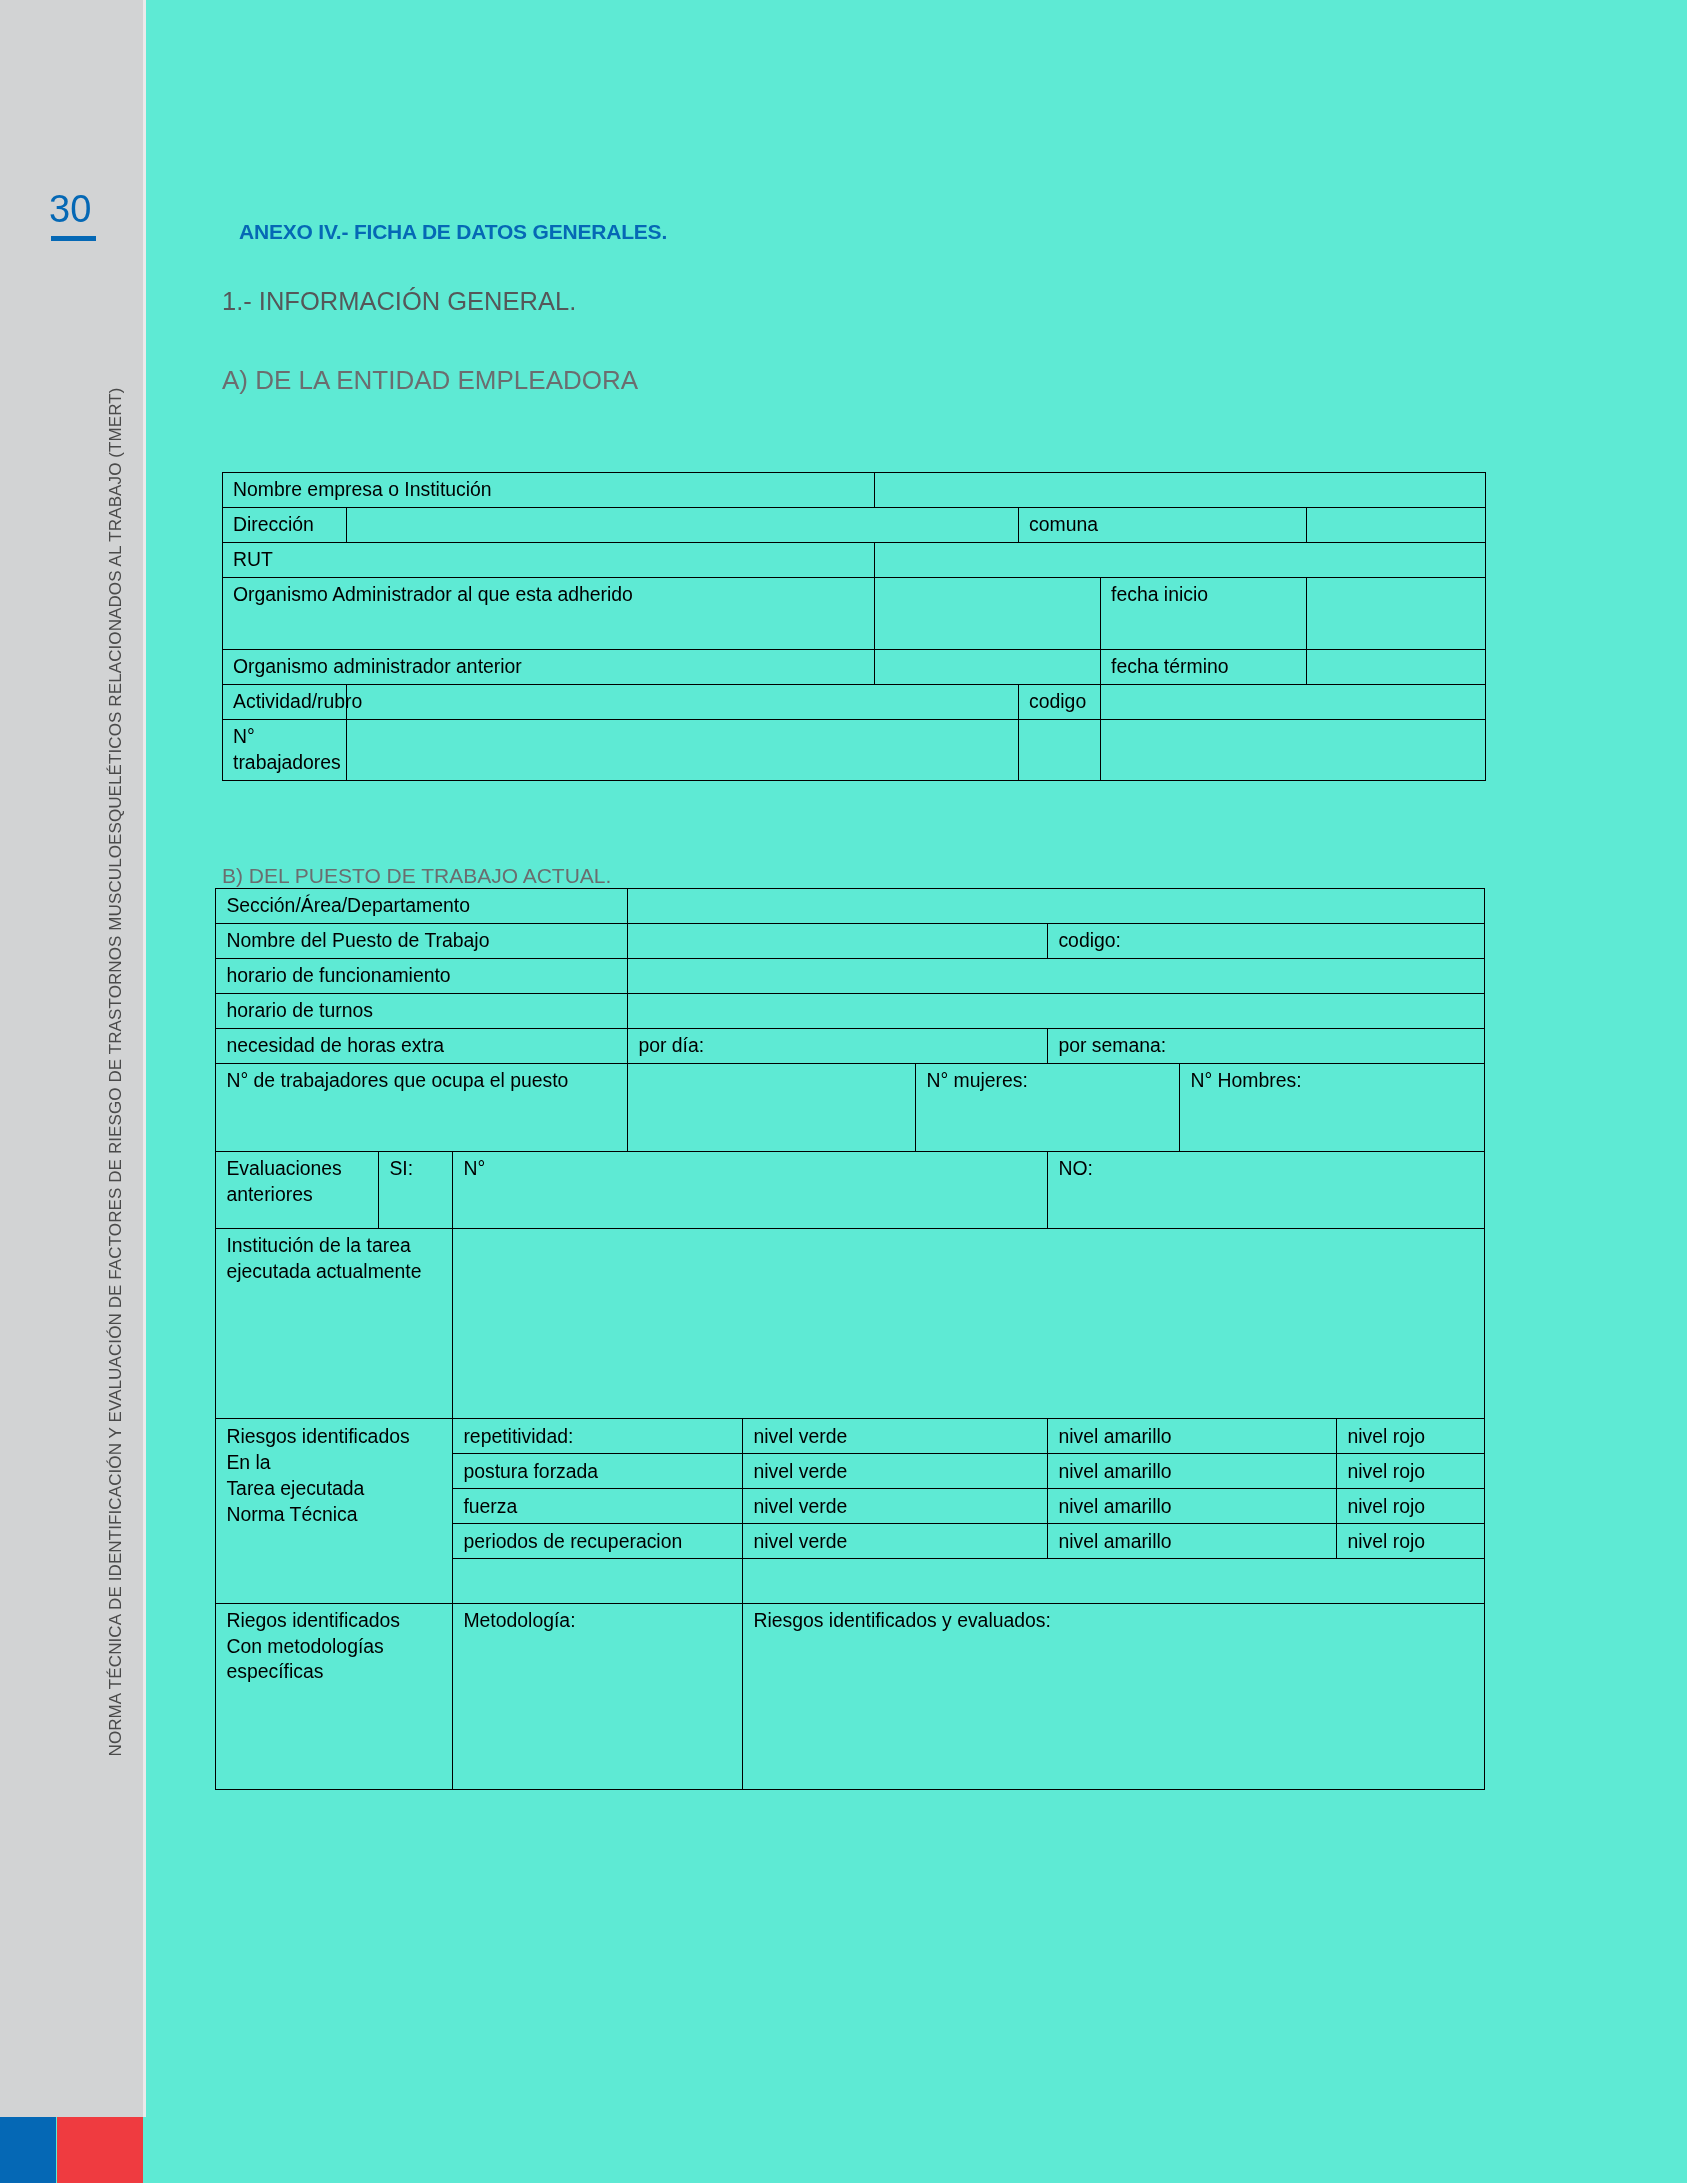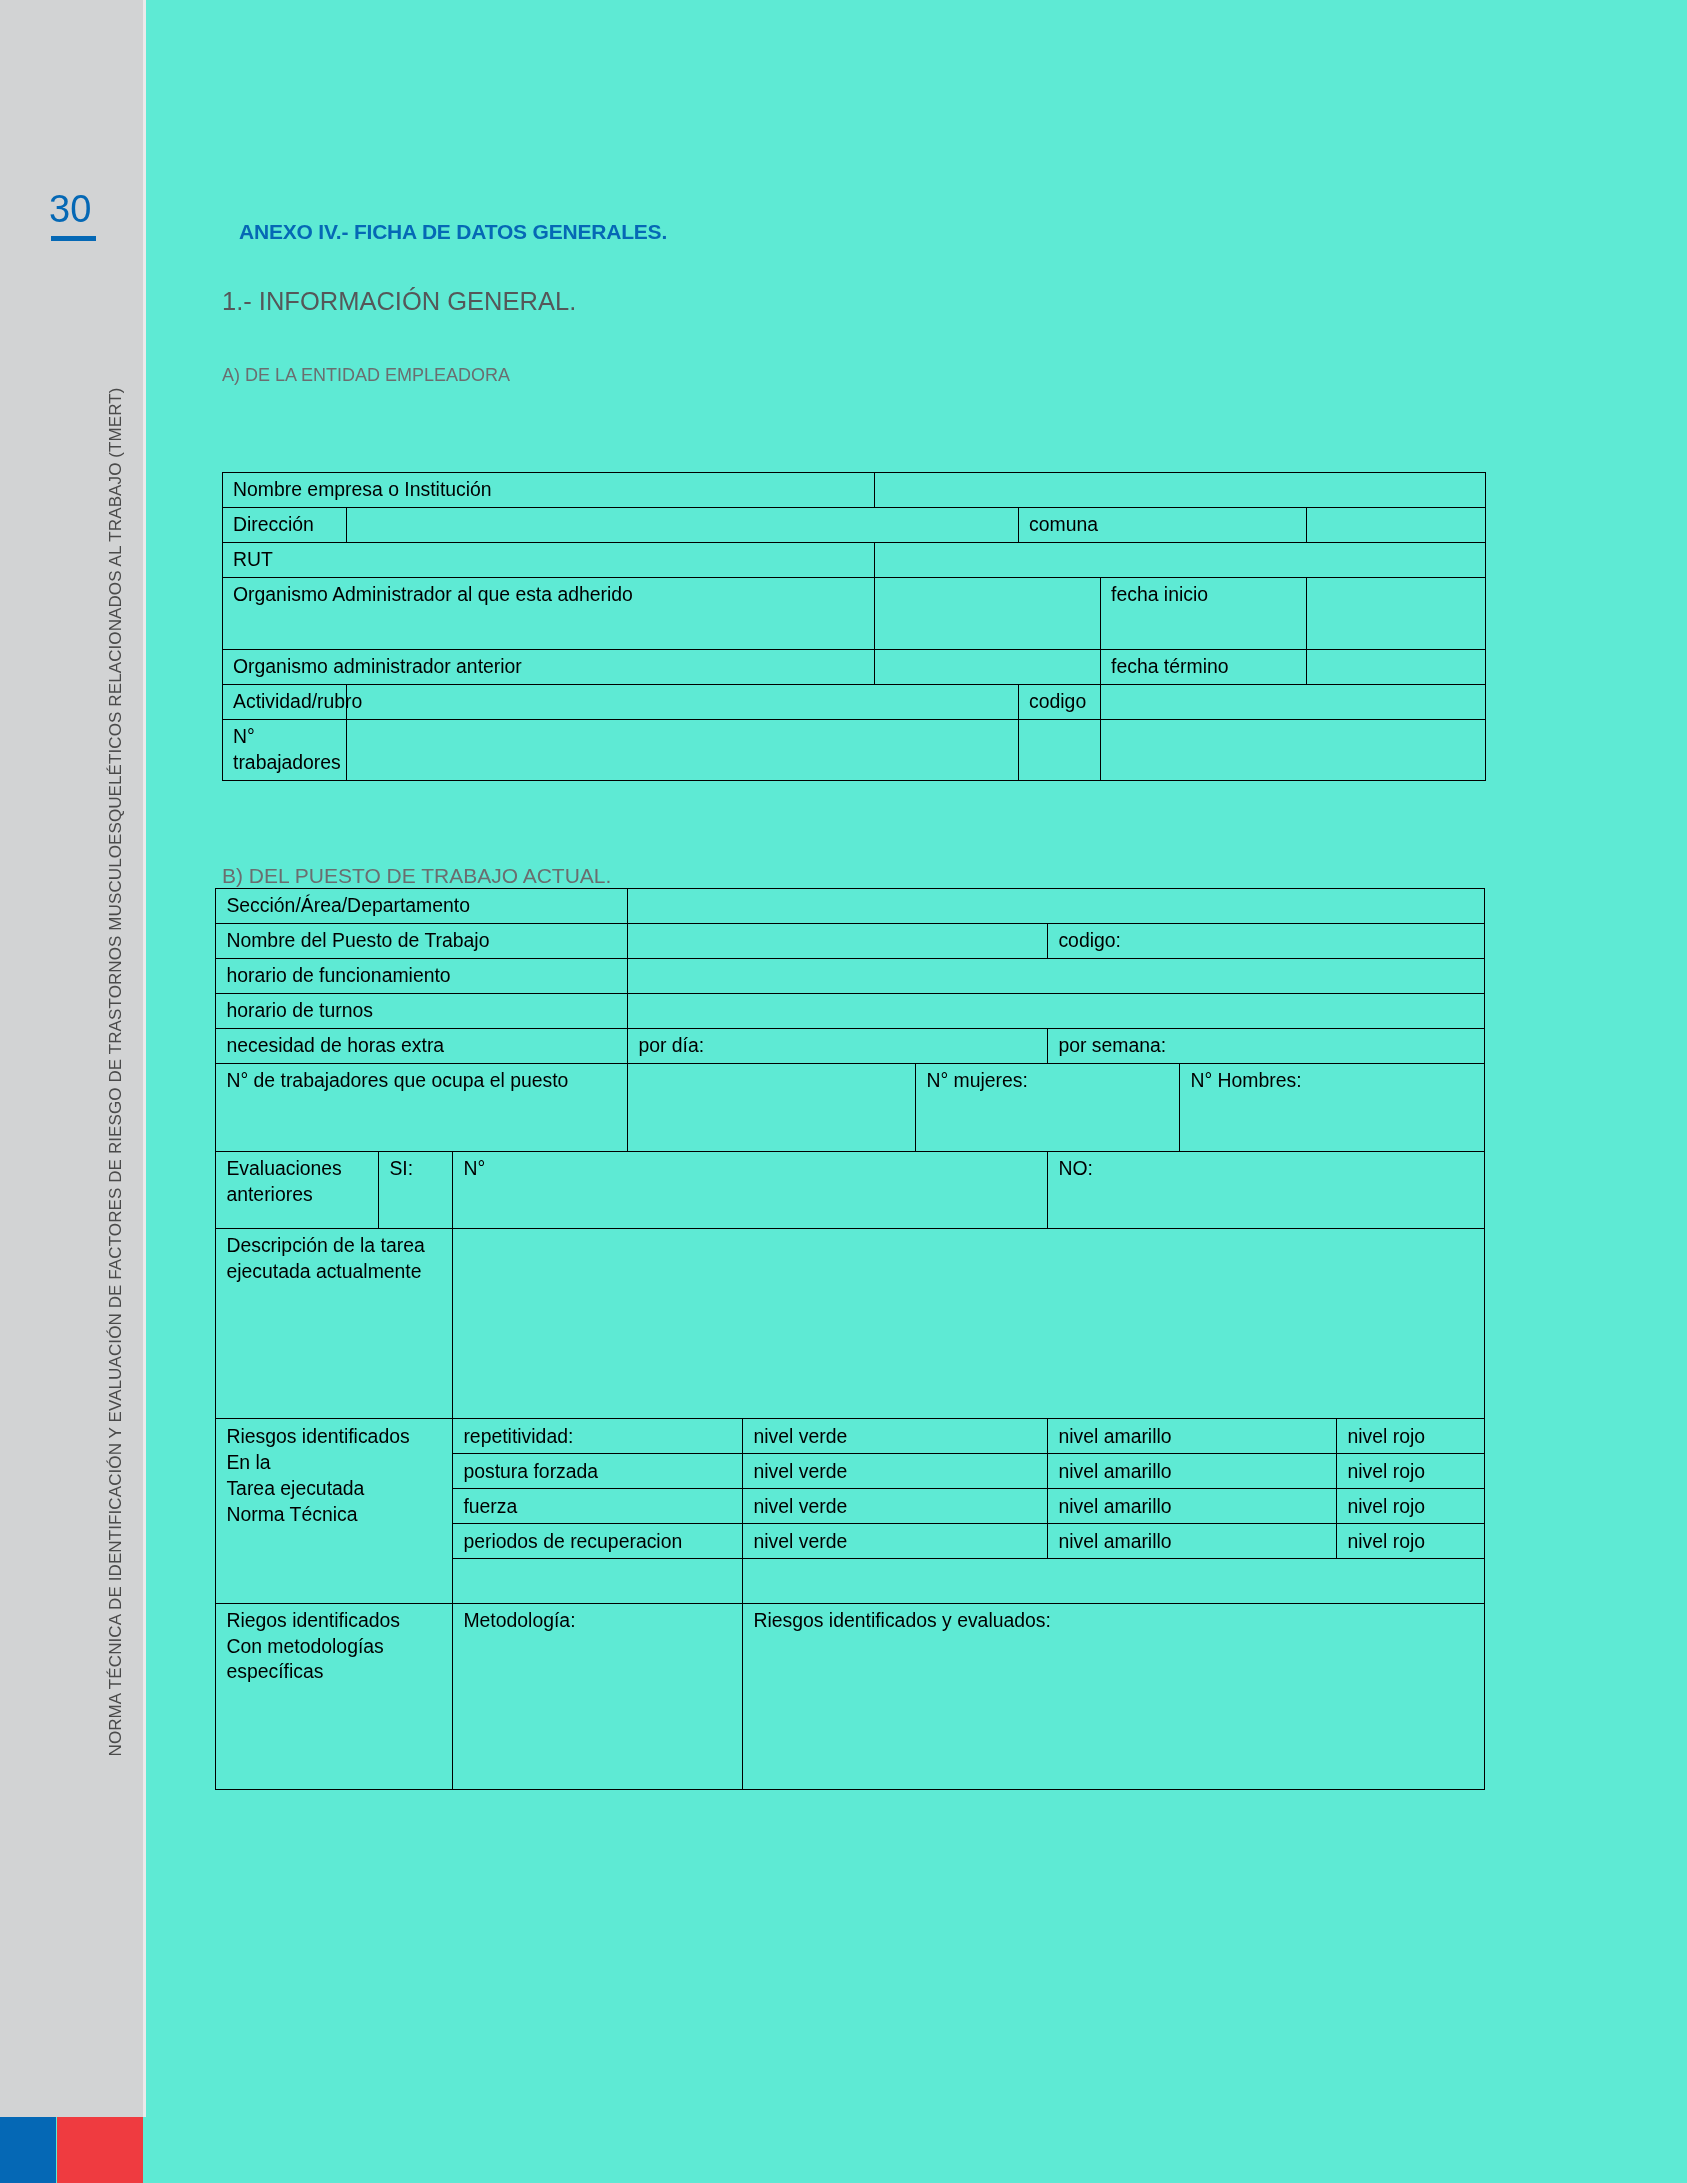--- a/index.html
+++ b/index.html
@@ -109,21 +109,21 @@
     left: 0;
     top: 287px;
     font-size: 25.5px;
     color: #555759;
     white-space: nowrap;
   }
   .subhead-2 {
     position: absolute;
     left: 0;
     top: 365px;
-    font-size: 18px;
+    font-size: 26px;
     color: #6b6d6f;
     white-space: nowrap;
   }
   .subhead-3 {
     position: absolute;
     left: 0;
     top: 864px;
     font-size: 21px;
     color: #6b6d6f;
     white-space: nowrap;
@@ -277,21 +277,21 @@
           <td colspan="2">N° mujeres:</td>
           <td colspan="2">N° Hombres:</td>
         </tr>
         <tr>
           <td style="height:68px">Evaluaciones anteriores</td>
           <td>SI:</td>
           <td colspan="4">N°</td>
           <td colspan="3">NO:</td>
         </tr>
         <tr>
-          <td colspan="2" style="height:181px">Descripción de la tarea ejecutada actualmente</td>
+          <td colspan="2" style="height:181px">Institución de la tarea ejecutada actualmente</td>
           <td colspan="7" class="blank"></td>
         </tr>
 
         <tr>
           <td colspan="2" rowspan="5" class="center" style="vertical-align:top; padding-top:5px;">
             <div>Riesgos identificados</div>
             <div>En la</div>
             <div>Tarea ejecutada</div>
             <div>Norma Técnica</div>
           </td>

